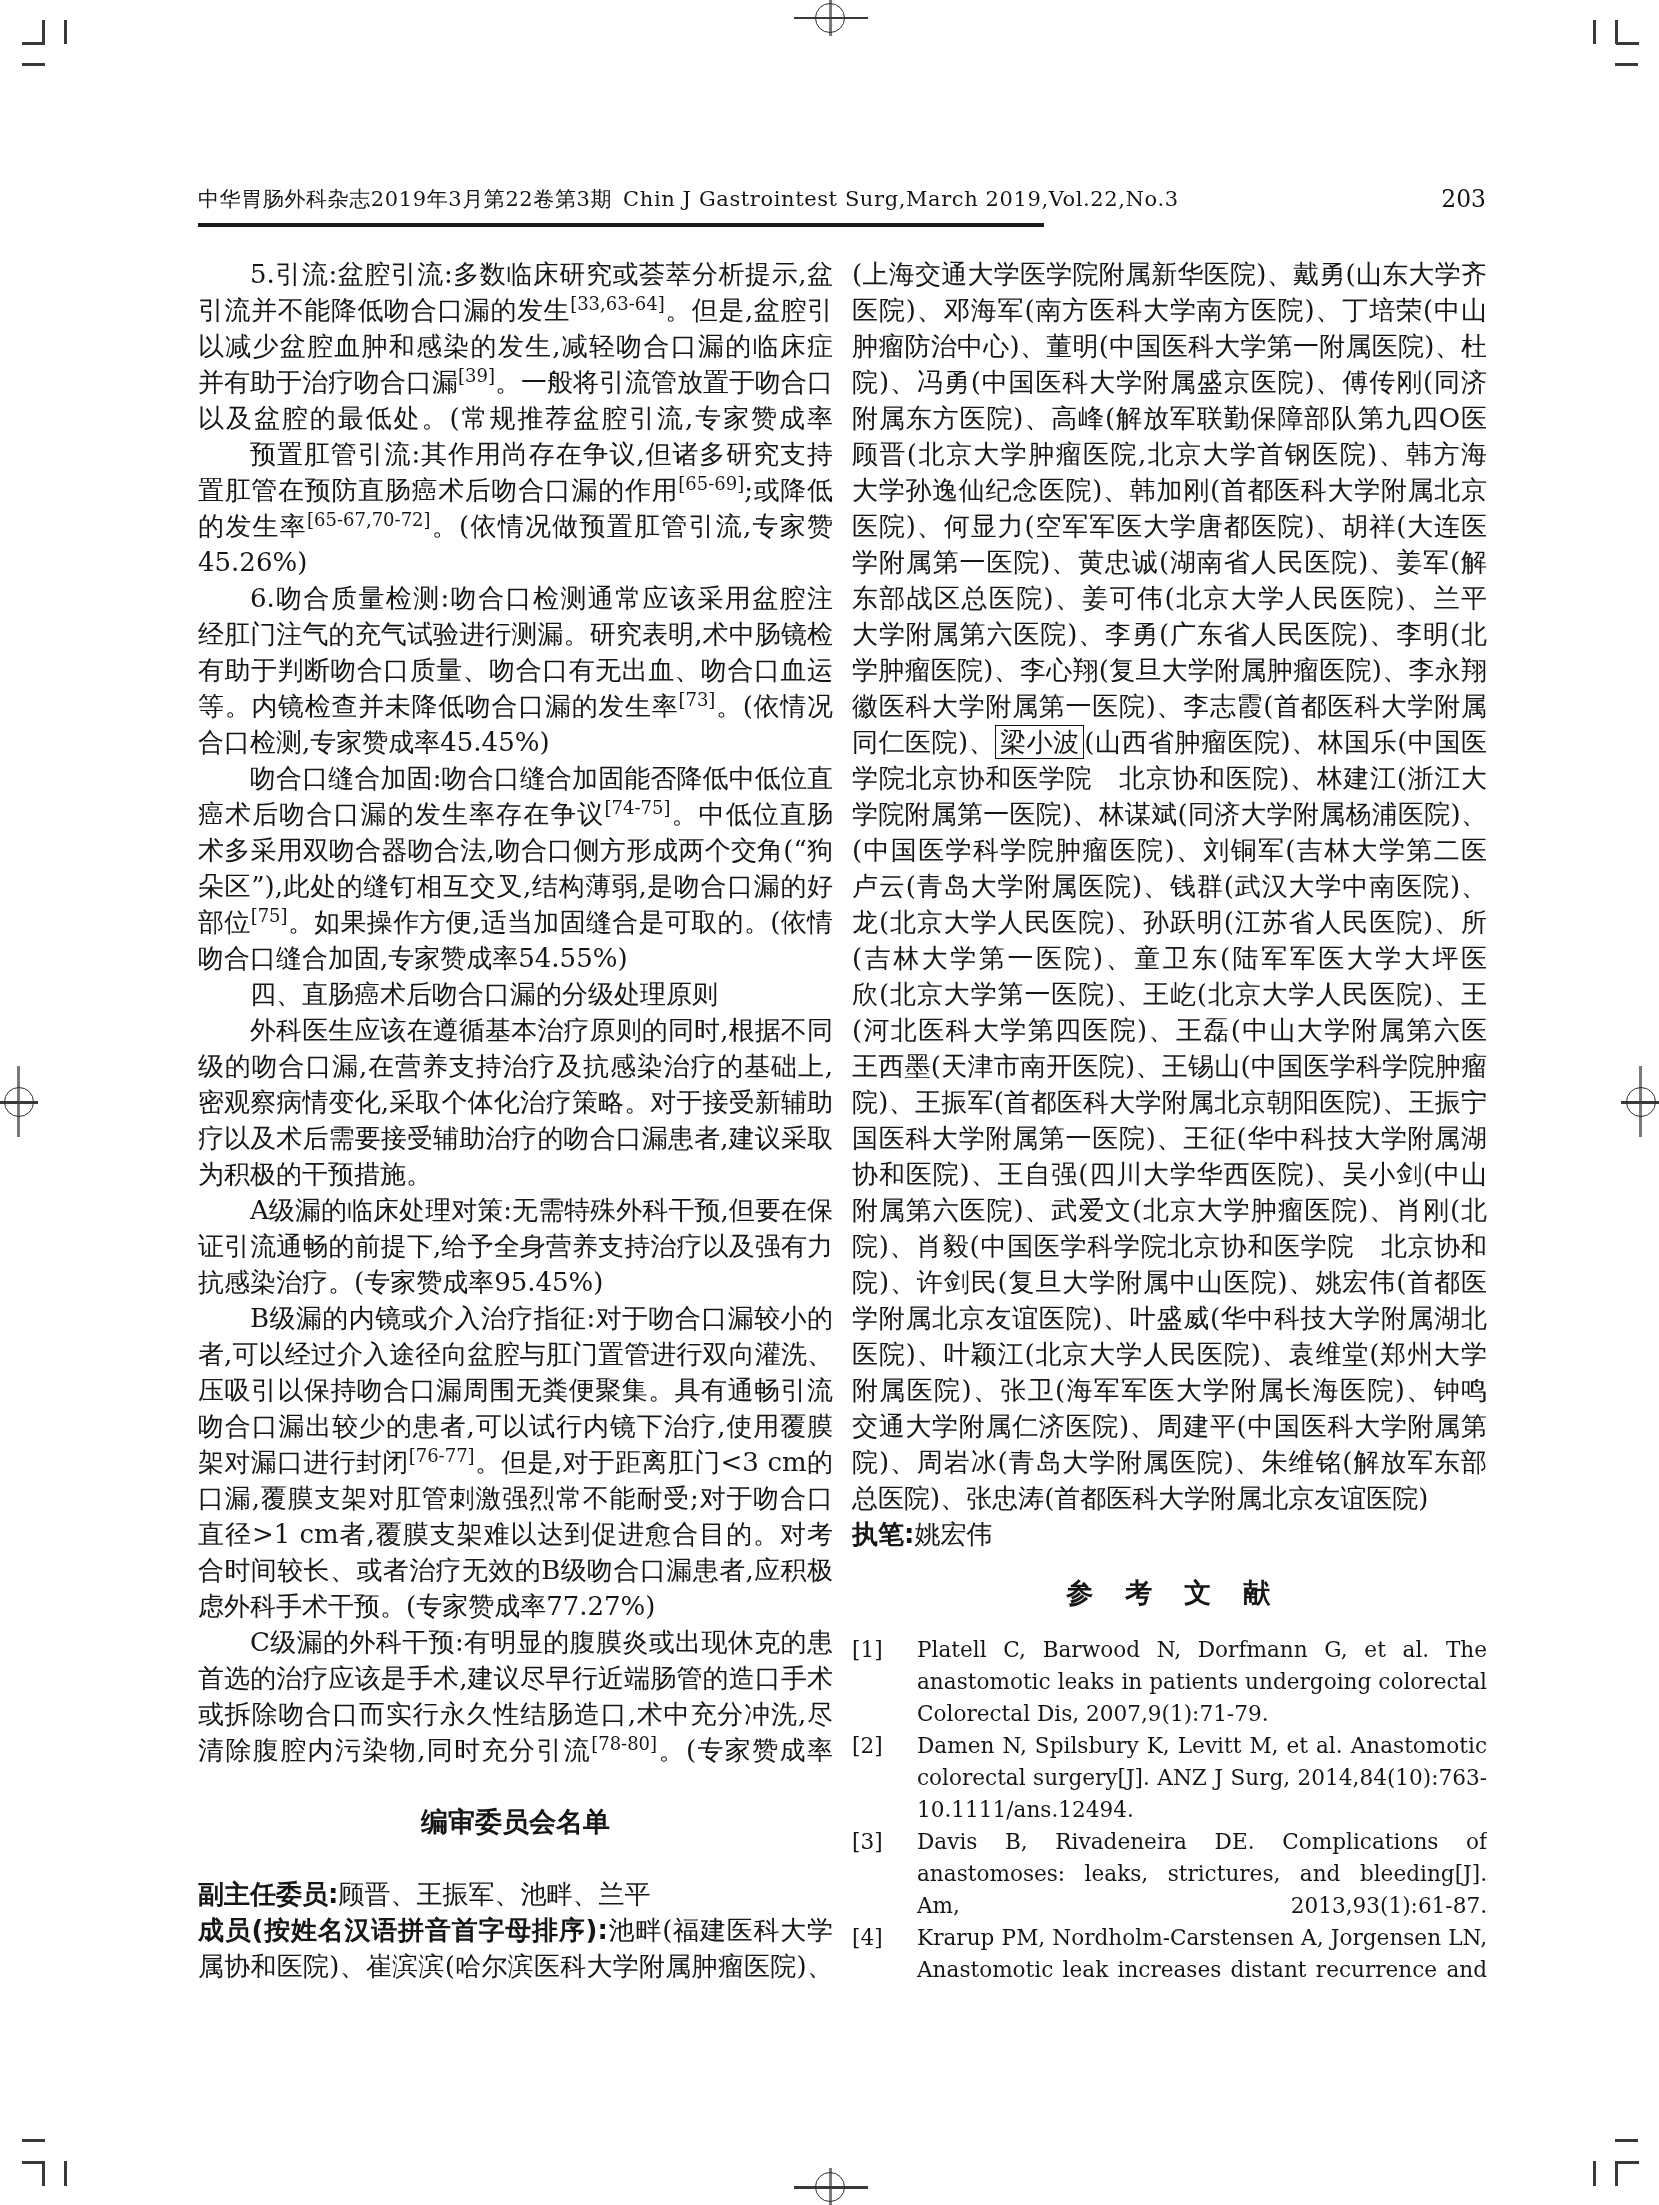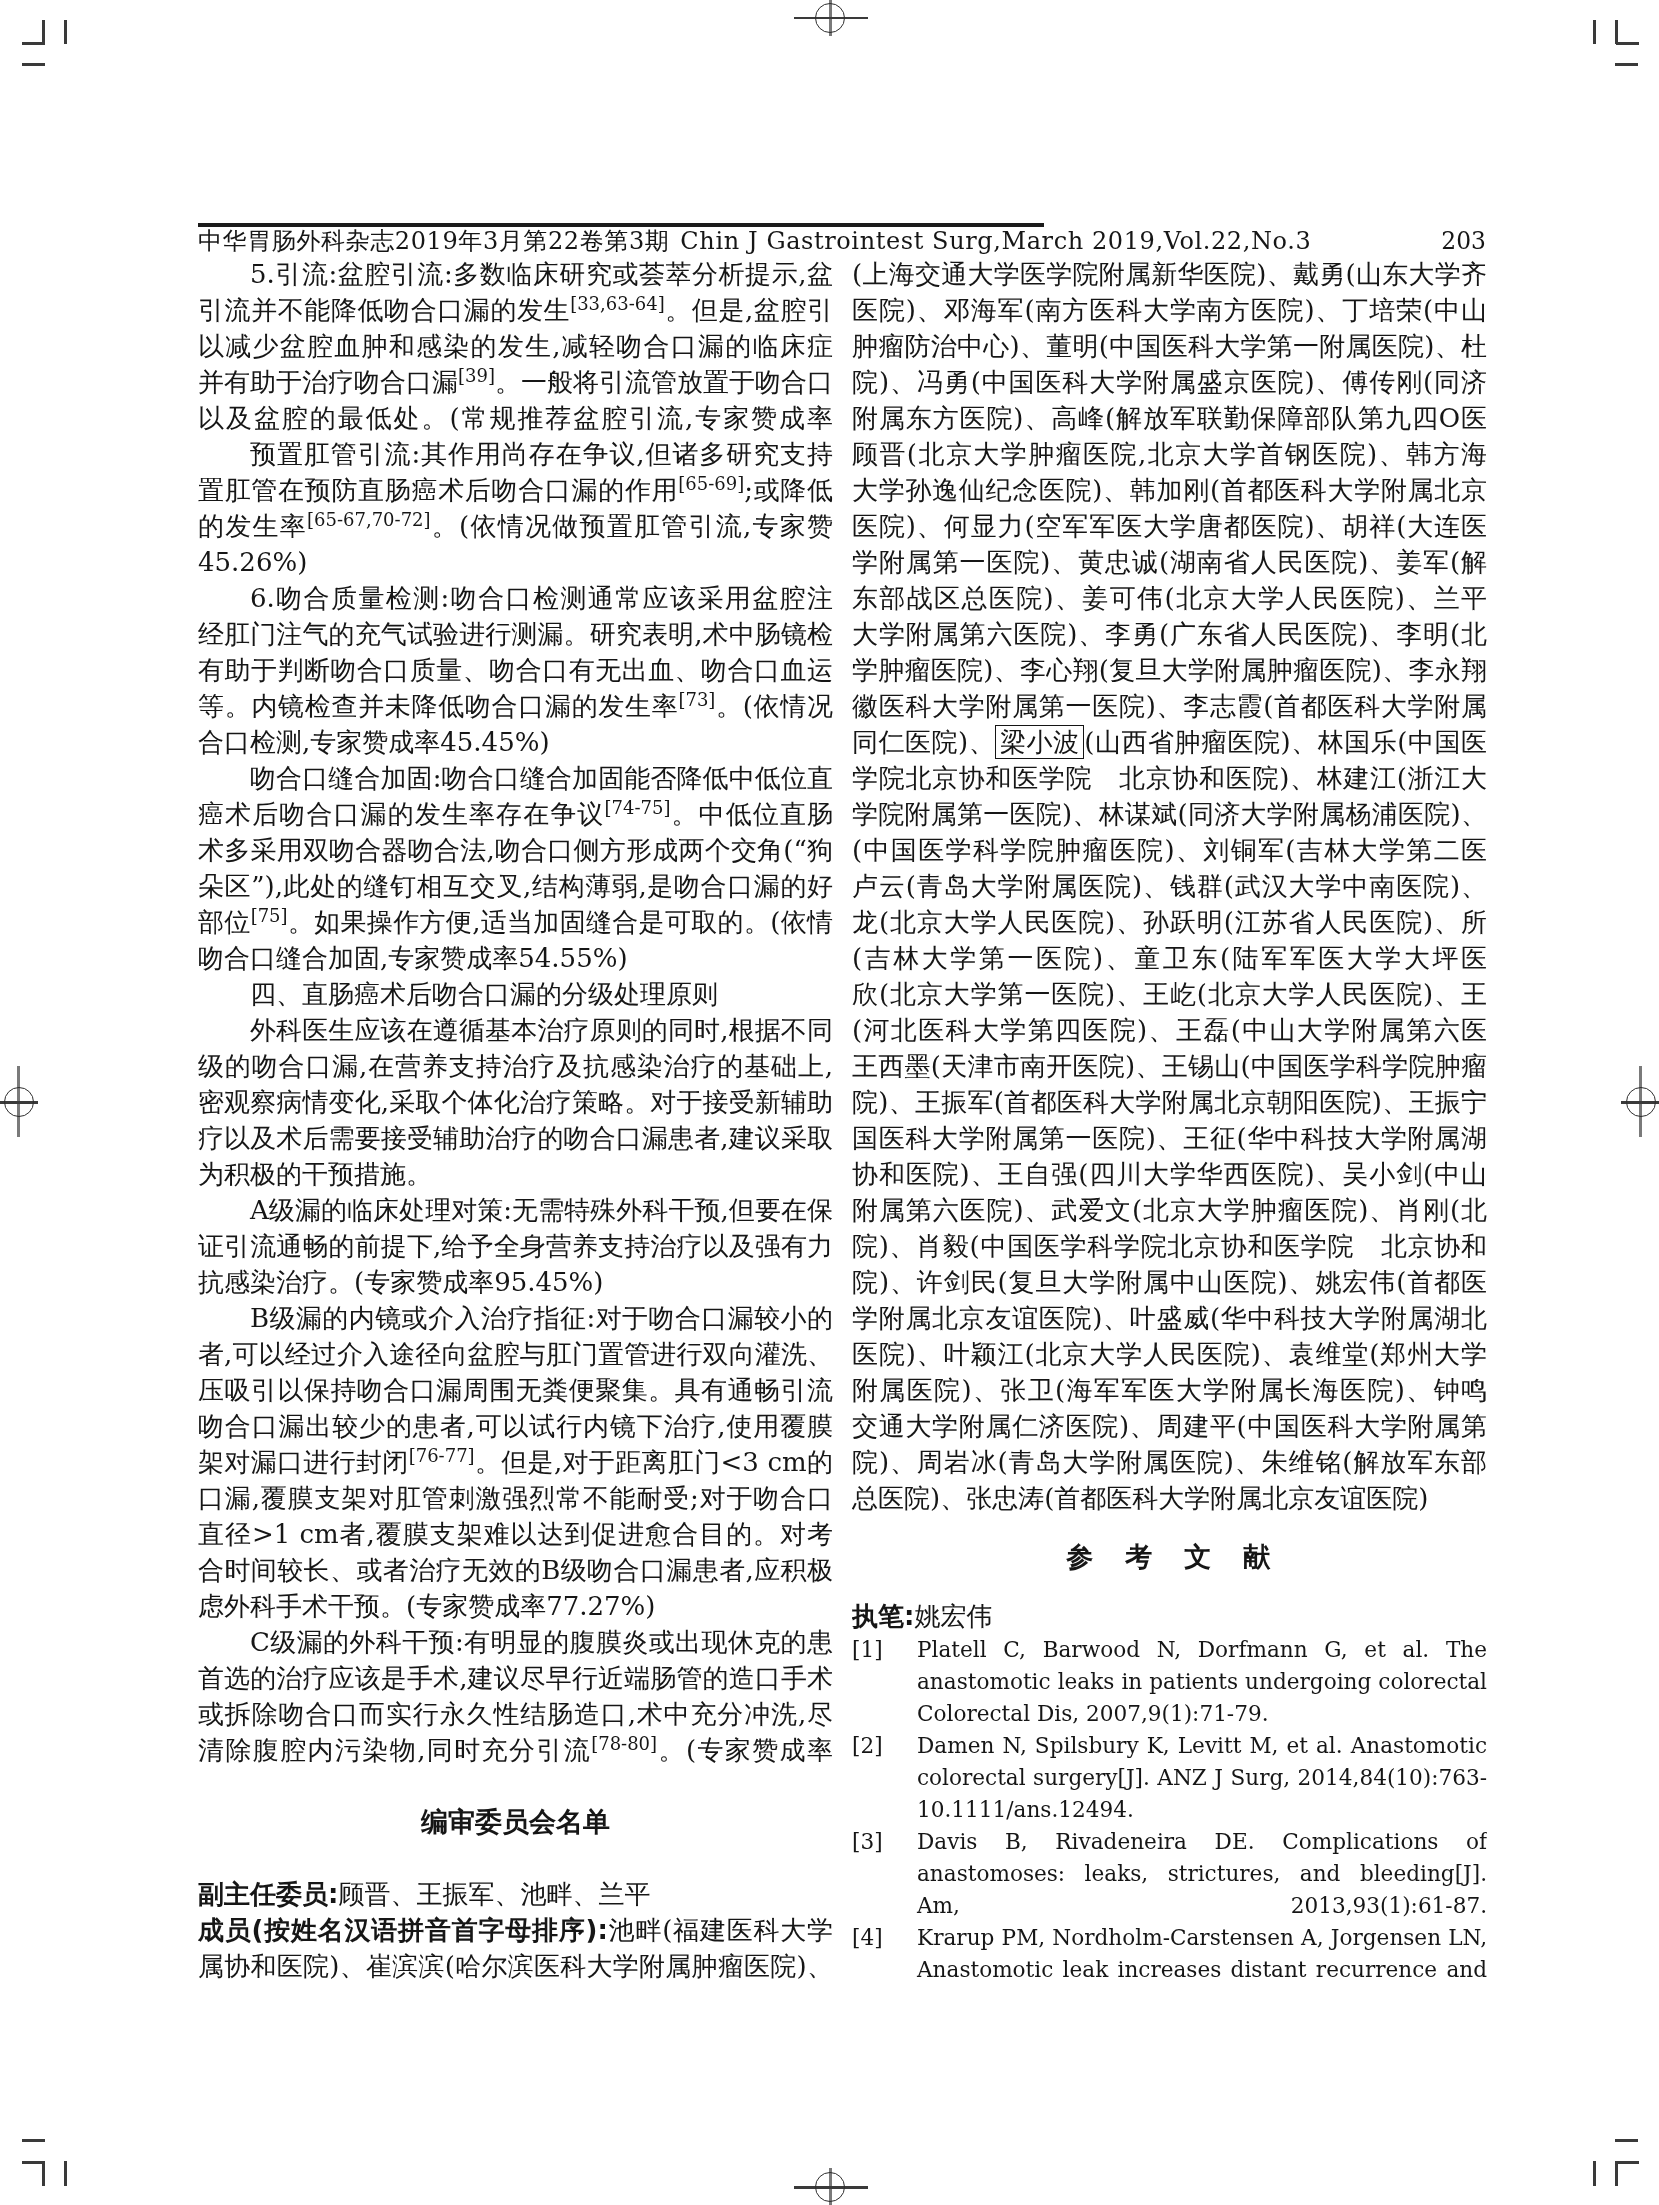--- a/index.html
+++ b/index.html
@@ -7,21 +7,21 @@
     width:1659px; height:2205px; position:relative;
     background:#ffffff; color:#161616;
     font-family:"DejaVu Serif", serif;
     overflow:hidden;
   }
   
   .header-row {
     position:absolute; left:198px; top:185px; width:1288px;
     display:flex; justify-content:space-between; align-items:flex-end;
   }
-  .journal-info { font-size:24px; line-height:28px; letter-spacing:0.6px;margin-top:42px; }
+  .journal-info { font-size:21px; line-height:28px; letter-spacing:0.6px; }
   .journal-en { margin-left:11px; }
   .page-num { font-size:23.4px; line-height:28px; }
   .header-rule {
     position:absolute; left:198px; top:223px; width:846px; height:3.7px;
     background:#1b1b1b;
   }
   
   .col { position:absolute; top:256px; width:635px; }
   .col-left  { left:198px;  }
   .col-right { left:852px; }
@@ -141,22 +141,22 @@
     <div class="ln">协和医院)、王自强(四川大学华西医院)、吴小剑(中山大学</div>
     <div class="ln">附属第六医院)、武爱文(北京大学肿瘤医院)、肖刚(北京医</div>
     <div class="ln">院)、肖毅(中国医学科学院北京协和医学院　北京协和医</div>
     <div class="ln">院)、许剑民(复旦大学附属中山医院)、姚宏伟(首都医科大</div>
     <div class="ln">学附属北京友谊医院)、叶盛威(华中科技大学附属湖北肿瘤</div>
     <div class="ln">医院)、叶颖江(北京大学人民医院)、袁维堂(郑州大学第一</div>
     <div class="ln">附属医院)、张卫(海军军医大学附属长海医院)、钟鸣(上海</div>
     <div class="ln">交通大学附属仁济医院)、周建平(中国医科大学附属第一医</div>
     <div class="ln">院)、周岩冰(青岛大学附属医院)、朱维铭(解放军东部战区</div>
     <div class="ln end">总医院)、张忠涛(首都医科大学附属北京友谊医院)</div>
+    <div class="ln end"><span class="bp">执笔:</span>姚宏伟</div>
     <div class="ln refhd end">参　考　文　献</div>
-    <div class="ln end"><span class="bp">执笔:</span>姚宏伟</div>
     <div class="ln ref"><span class="reflab">[1]</span>Platell C, Barwood N, Dorfmann G, et al. The incidence of</div>
     <div class="ln ref">anastomotic leaks in patients undergoing colorectal surgery [J].</div>
     <div class="ln ref end">Colorectal Dis, 2007,9(1):71-79.</div>
     <div class="ln ref"><span class="reflab">[2]</span>Damen N, Spilsbury K, Levitt M, et al. Anastomotic leaks in</div>
     <div class="ln ref">colorectal surgery[J]. ANZ J Surg, 2014,84(10):763-768. DOI:</div>
     <div class="ln ref end">10.1111/ans.12494.</div>
     <div class="ln ref"><span class="reflab">[3]</span>Davis B, Rivadeneira DE. Complications of colorectal</div>
     <div class="ln ref">anastomoses: leaks, strictures, and bleeding[J]. Surg Clin North</div>
     <div class="ln ref end">Am, 2013,93(1):61-87. DOI:10.1016/j.suc.2012.09.014.</div>
     <div class="ln ref"><span class="reflab">[4]</span>Krarup PM, Nordholm-Carstensen A, Jorgensen LN, et al.</div>

